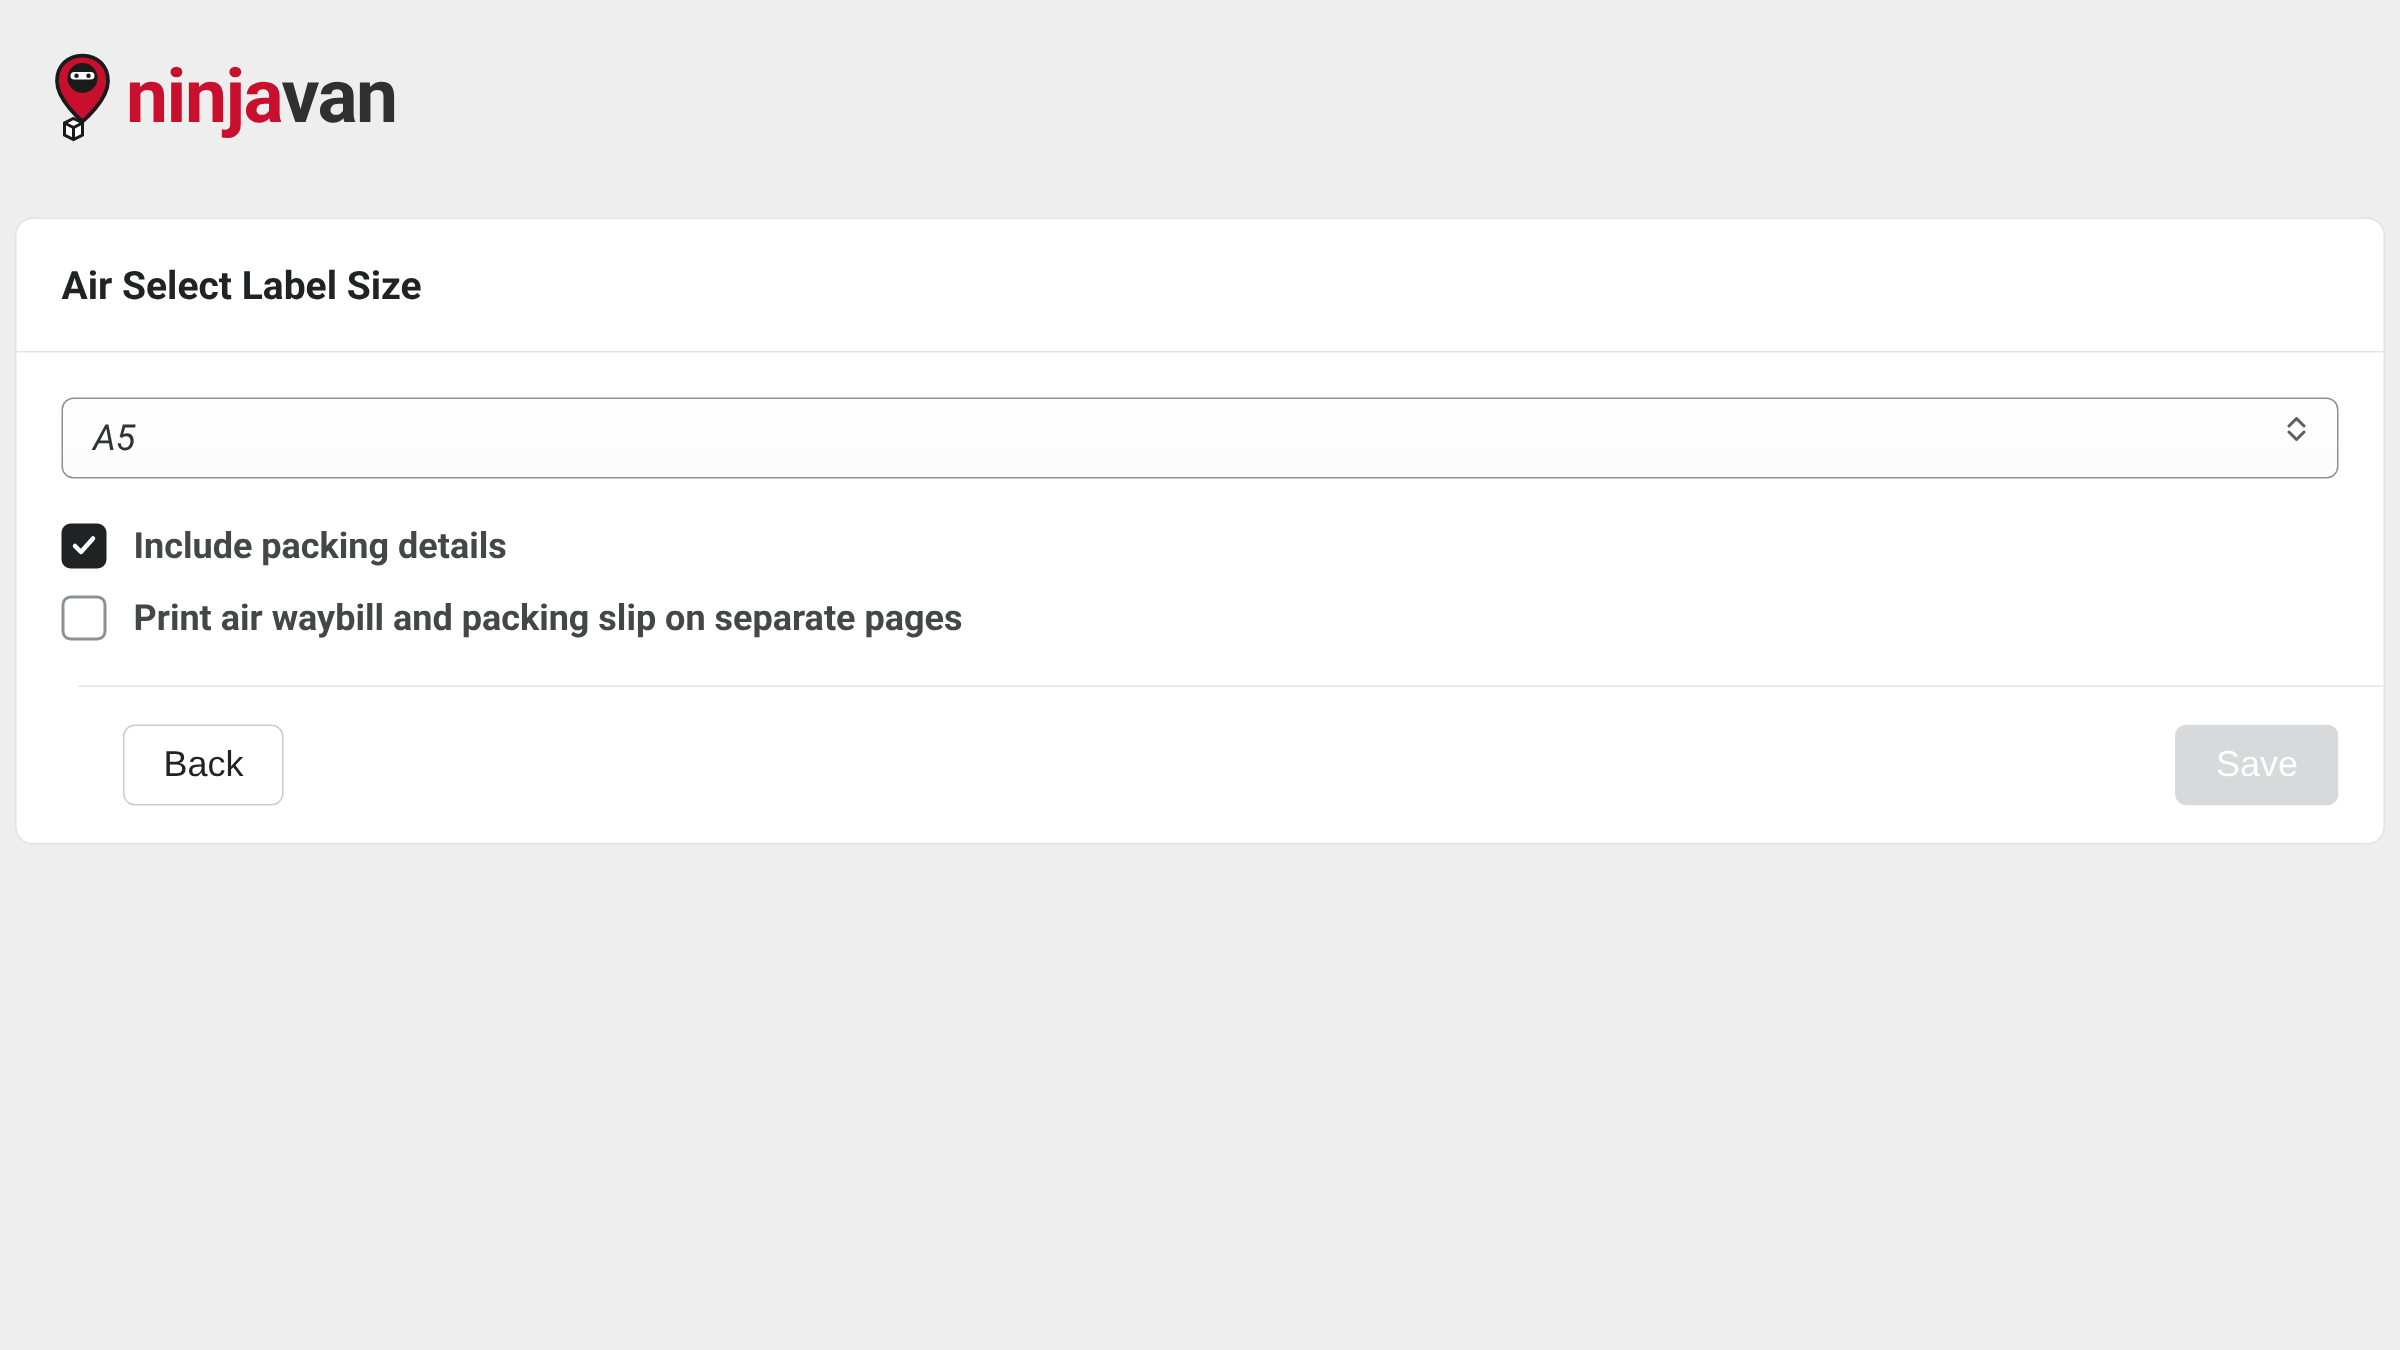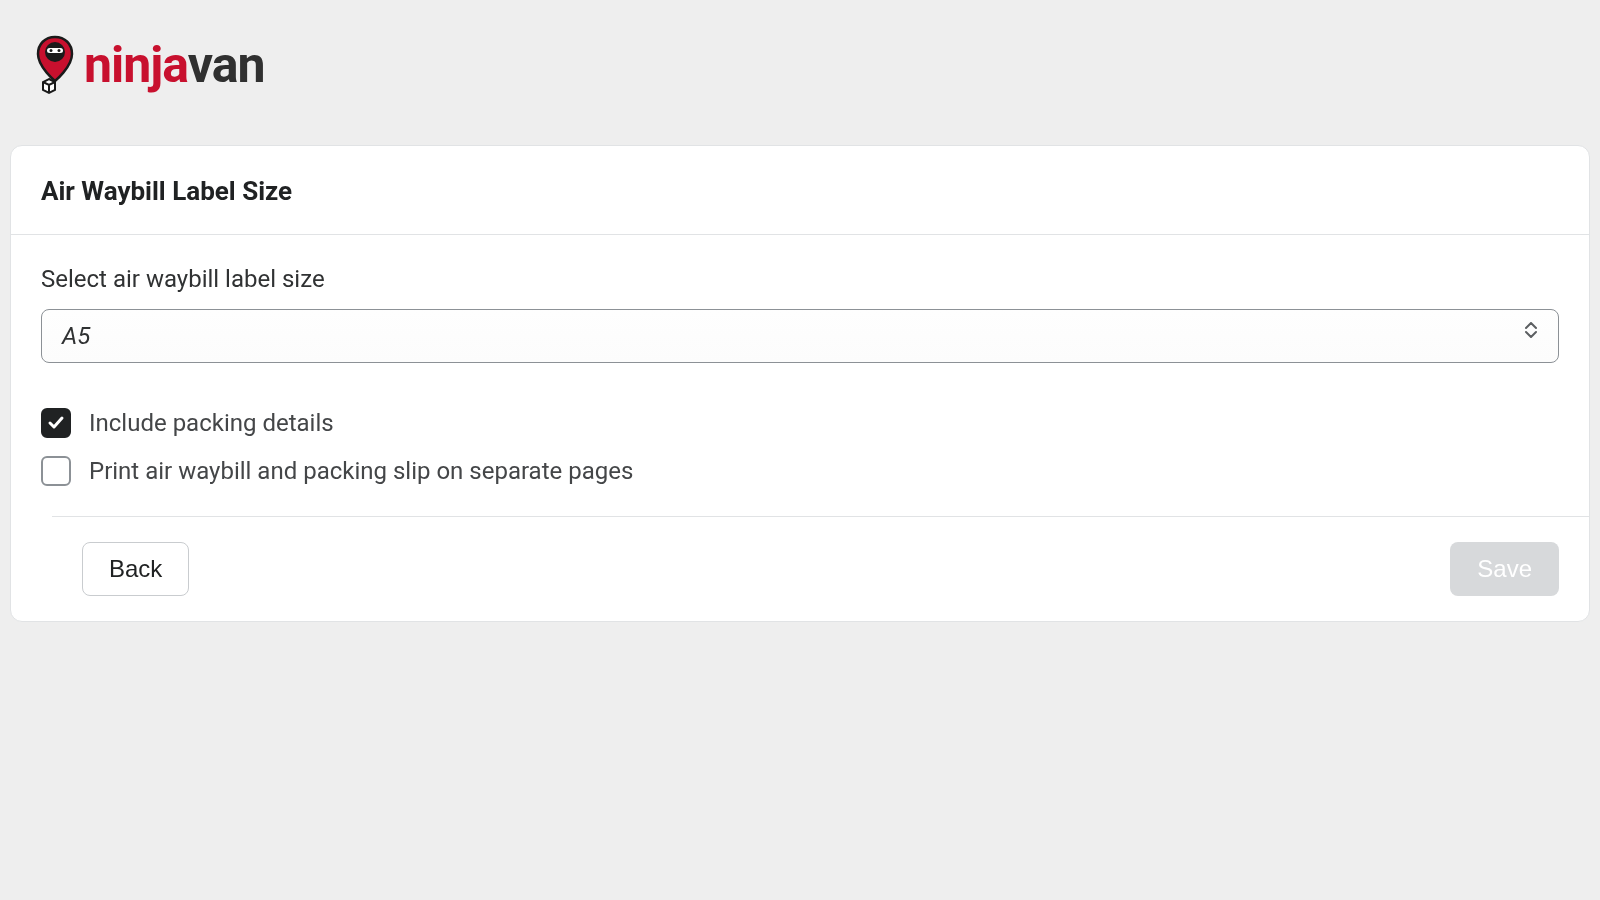--- a/index.html
+++ b/index.html
@@ -77,24 +77,25 @@
   }
   .select-icon {
     color: #5c5f62;
     display: flex;
     flex-direction: column;
     gap: 0px;
     line-height: 0;
   }
   .select-icon svg { display: block; }
   .checks {
-    margin-top: 45px;
+    margin-top: 30px;
     display: flex;
     flex-direction: column;
     gap: 18px;
+    font-weight: bold;
   }
   .check-row {
     display: flex;
     align-items: center;
     gap: 18px;
   }
   .checkbox {
     width: 30px;
     height: 30px;
     border: 2px solid #8c9196;
@@ -162,25 +163,24 @@
         </g>
       </svg>
     </div>
     <div class="logo-text">
       <span class="logo-ninja">ninja</span><span class="logo-van">van</span>
     </div>
   </div>
 
   <div class="card">
     <div class="card-header">
-      <div class="card-title">Air Waybill Label Size</div>
+      <div class="card-title">Air Select Label Size</div>
     </div>
 
     <div class="card-body">
-      <div class="field-label">Select air waybill label size</div>
 
       <div class="select-wrap">
         <div class="select-field">
           <span>A5</span>
           <span class="select-icon">
             <svg width="14" height="8" viewBox="0 0 14 8">
                 <path d="M2 6 L7 1 L12 6" fill="none" stroke="#5c5f62" stroke-width="2" stroke-linecap="round" stroke-linejoin="round"></path>
               </svg>
             <svg width="14" height="8" viewBox="0 0 14 8">
                 <path d="M2 2 L7 7 L12 2" fill="none" stroke="#5c5f62" stroke-width="2" stroke-linecap="round" stroke-linejoin="round"></path>

